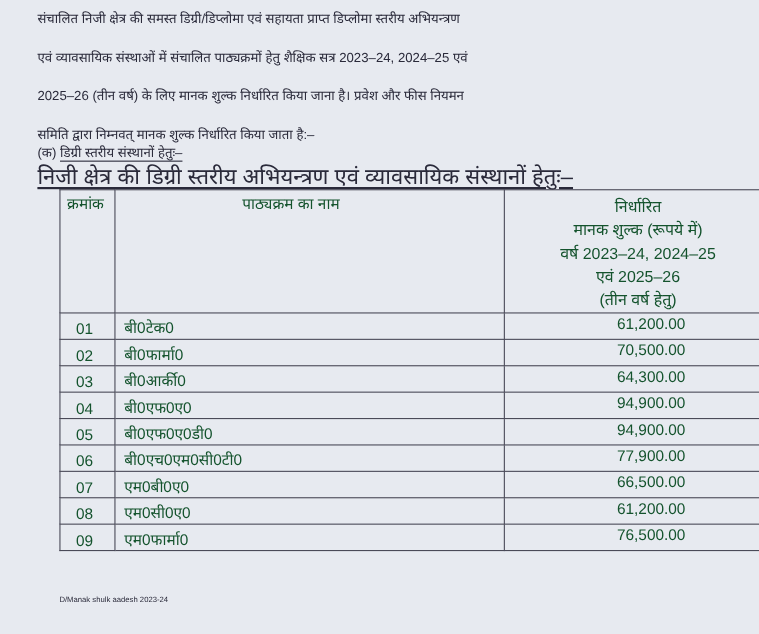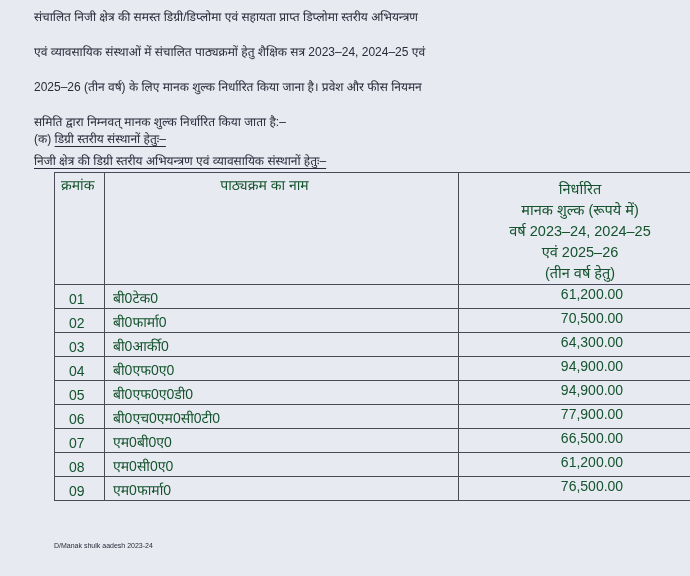--- a/index.html
+++ b/index.html
@@ -39,21 +39,21 @@
       white-space: nowrap;
     }
     .section-a .ul {
       text-decoration: underline;
       text-underline-offset: 3px;
     }
     .section-sub {
       position: absolute;
       left: 34px;
       top: 150px;
-      font-size: 12px;
+      font-size: 20px;
       line-height: 22px;
       white-space: nowrap;
       text-decoration: underline;
       text-underline-offset: 3px;
     }
     table.fees {
       position: absolute;
       left: 54px;
       top: 172px;
       width: 648px;

